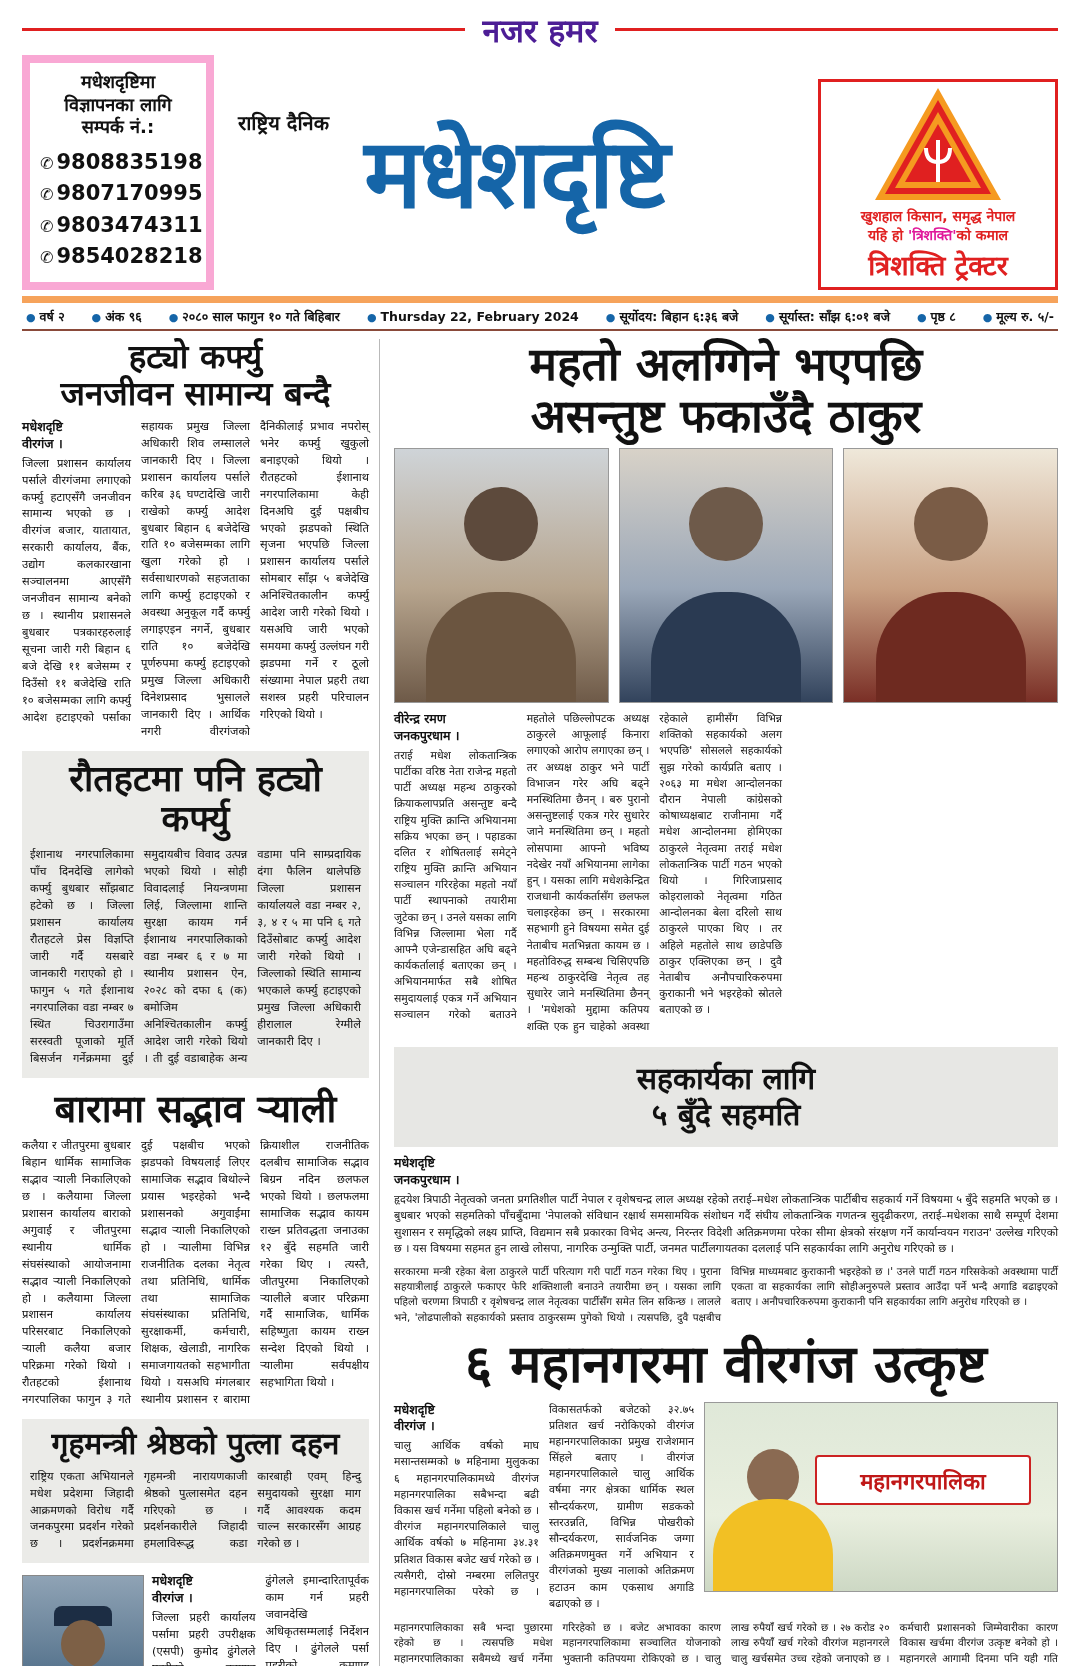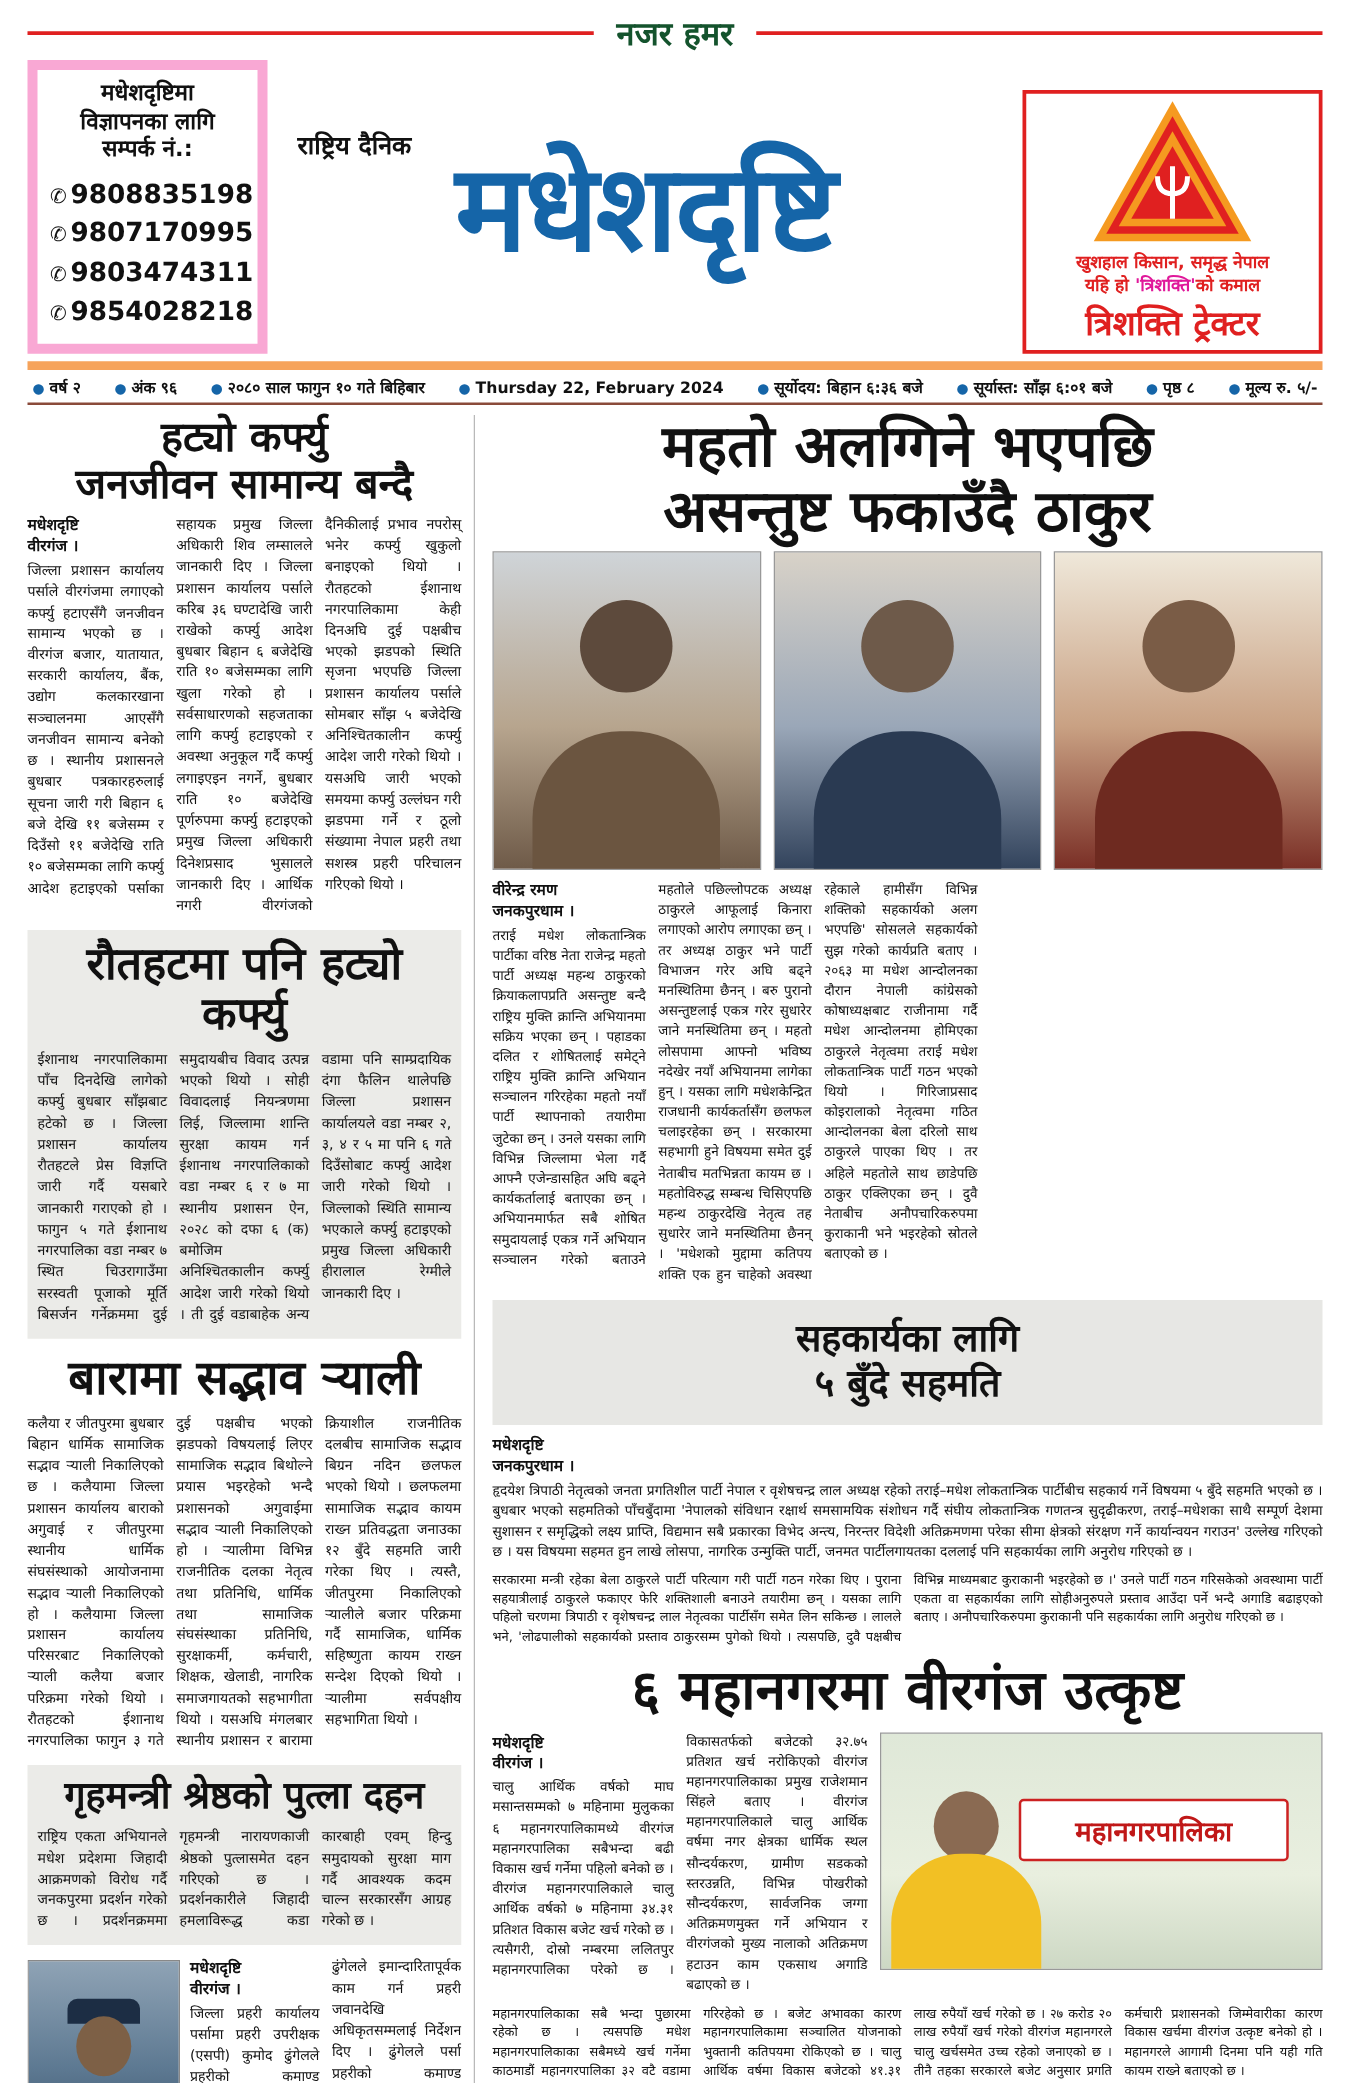--- a/index.html
+++ b/index.html
@@ -3,21 +3,21 @@
 <meta charset="utf-8">
 <style>
   * { margin:0; padding:0; box-sizing:border-box; }
   html,body { background:#fff; }
   body { width:1080px; min-height:1666px; font-family:"DejaVu Sans", sans-serif; color:#111; }
   .page { width:1080px; min-height:1666px; position:relative; padding-top:6px; }
 
   
   .top-rule { display:flex; align-items:center; margin:2px 22px 0 22px; }
   .top-rule .rule { flex:1; height:3px; background:#e02020; }
-  .top-rule .eyebrow { color:#14532d; font-weight:bold; font-size:26px; padding:0 18px; white-space:nowrap; }
+  .top-rule .eyebrow { color:#4c1d95; font-weight:bold; font-size:32px; padding:0 18px; white-space:nowrap; }
 
   
   .header { display:flex; gap:10px; margin:4px 22px 0 22px; align-items:stretch; }
   .contact-box { width:192px; border:8px solid #f9a8d4; padding:8px 4px; text-align:center; }
   .contact-box .cline { font-weight:bold; font-size:18px; line-height:1.25; }
   .contact-box .phones { margin-top:8px; text-align:left; padding-left:6px; }
   .contact-box .phone { font-weight:bold; font-size:21px; line-height:1.5; white-space:nowrap; }
   .contact-box .phone .ph-ic { font-size:16px; margin-right:3px; }
 
   .masthead { flex:1; display:flex; flex-direction:column; justify-content:flex-start; position:relative; padding:0 4px;margin-top:48px; }
@@ -232,21 +232,21 @@
               <span>५ बुँदे सहमति</span>
             </div>
             <div class="byline"><span>मधेशदृष्टि</span><br><span>जनकपुरधाम ।</span></div>
             <div class="newstext" style="font-size:11px;">हृदयेश त्रिपाठी नेतृत्वको जनता प्रगतिशील पार्टी नेपाल र वृशेषचन्द्र लाल अध्यक्ष रहेको तराई–मधेश लोकतान्त्रिक पार्टीबीच सहकार्य गर्ने विषयमा ५ बुँदे सहमति भएको छ । बुधबार भएको सहमतिको पाँचबुँदामा 'नेपालको संविधान रक्षार्थ समसामयिक संशोधन गर्दै संघीय लोकतान्त्रिक गणतन्त्र सुदृढीकरण, तराई–मधेशका साथै सम्पूर्ण देशमा सुशासन र समृद्धिको लक्ष्य प्राप्ति, विद्यमान सबै प्रकारका विभेद अन्त्य, निरन्तर विदेशी अतिक्रमणमा परेका सीमा क्षेत्रको संरक्षण गर्ने कार्यान्वयन गराउन' उल्लेख गरिएको छ । यस विषयमा सहमत हुन लाखे लोसपा, नागरिक उन्मुक्ति पार्टी, जनमत पार्टीलगायतका दललाई पनि सहकार्यका लागि अनुरोध गरिएको छ ।</div>
             <div class="newstext cols2" style="font-size:10.3px; margin-top:6px;">सरकारमा मन्त्री रहेका बेला ठाकुरले पार्टी परित्याग गरी पार्टी गठन गरेका थिए । पुराना सहयात्रीलाई ठाकुरले फकाएर फेरि शक्तिशाली बनाउने तयारीमा छन् । यसका लागि पहिलो चरणमा त्रिपाठी र वृशेषचन्द्र लाल नेतृत्वका पार्टीसँग समेत लिन सकिन्छ । लालले भने, 'लोढपालीको सहकार्यको प्रस्ताव ठाकुरसम्म पुगेको थियो । त्यसपछि, दुवै पक्षबीच विभिन्न माध्यमबाट कुराकानी भइरहेको छ ।' उनले पार्टी गठन गरिसकेको अवस्थामा पार्टी एकता वा सहकार्यका लागि सोहीअनुरुपले प्रस्ताव आउँदा पर्ने भन्दै अगाडि बढाइएको बताए । अनौपचारिकरुपमा कुराकानी पनि सहकार्यका लागि अनुरोध गरिएको छ ।</div>
           </div>
         </div>
       </div>
 
       <div style="margin-top:10px;">
-        <h2 class="headline" style="font-size:44px;">६ महानगरमा वीरगंज उत्कृष्ट</h2>
+        <h2 class="headline" style="font-size:52px;">६ महानगरमा वीरगंज उत्कृष्ट</h2>
         <div class="birgunj-flex" style="margin-top:8px;">
           <div class="birgunj-text newstext cols2" style="font-size:10.8px;">
             <div class="byline"><span>मधेशदृष्टि</span><br><span>वीरगंज ।</span></div>
             <span>चालु आर्थिक वर्षको माघ मसान्तसम्मको ७ महिनामा मुलुकका ६ महानगरपालिकामध्ये वीरगंज महानगरपालिका सबैभन्दा बढी विकास खर्च गर्नेमा पहिलो बनेको छ । वीरगंज महानगरपालिकाले चालु आर्थिक वर्षको ७ महिनामा ३४.३१ प्रतिशत विकास बजेट खर्च गरेको छ । त्यसैगरी, दोस्रो नम्बरमा ललितपुर महानगरपालिका परेको छ । विकासतर्फको बजेटको ३२.७५ प्रतिशत खर्च नरोकिएको वीरगंज महानगरपालिकाका प्रमुख राजेशमान सिंहले बताए । वीरगंज महानगरपालिकाले चालु आर्थिक वर्षमा नगर क्षेत्रका धार्मिक स्थल सौन्दर्यकरण, ग्रामीण सडकको स्तरउन्नति, विभिन्न पोखरीको सौन्दर्यकरण, सार्वजनिक जग्गा अतिक्रमणमुक्त गर्ने अभियान र वीरगंजको मुख्य नालाको अतिक्रमण हटाउन काम एकसाथ अगाडि बढाएको छ ।</span>
           </div>
           <div class="mayor-photo">
             <div class="mp-sign">महानगरपालिका</div>
             <div class="mp-person">
               <div class="mp-head"></div>
               <div class="mp-body"></div>

